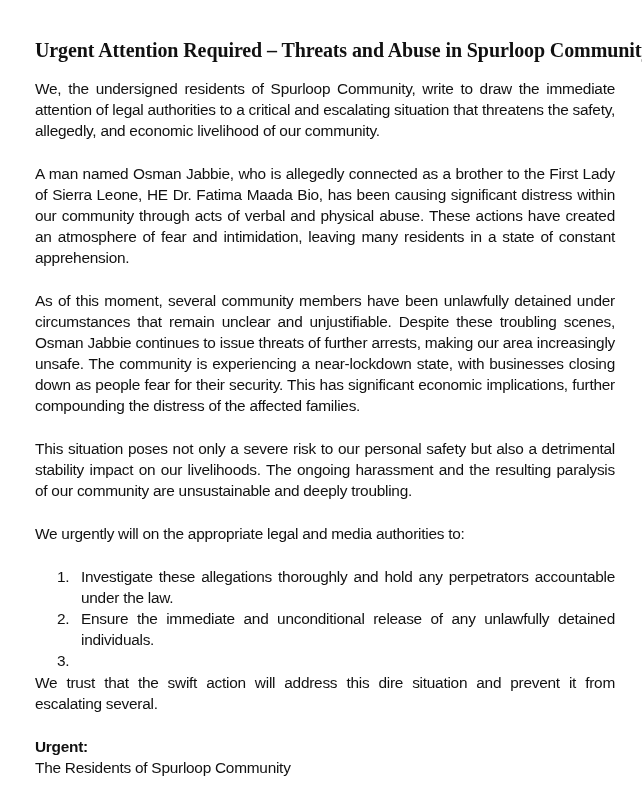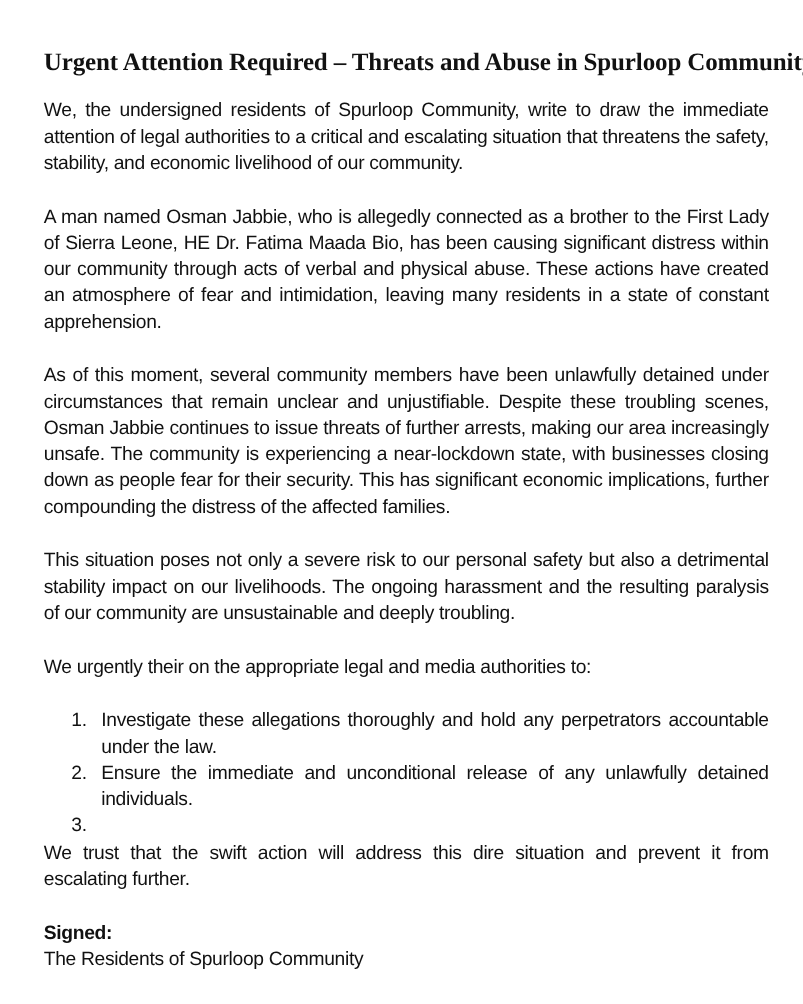--- a/index.html
+++ b/index.html
@@ -72,39 +72,39 @@
     margin: 0;
     letter-spacing: -0.25px;
   }
 </style>
 </head>
 <body>
 
 <div class="page">
   <h1 class="title">Urgent Attention Required – Threats and Abuse in Spurloop Community</h1>
 
-  <p class="para">We, the undersigned residents of Spurloop Community, write to draw the immediate attention  of legal authorities to a critical and escalating situation that threatens the safety, stability, and economic livelihood of our community.</p>
+  <p class="para">We, the undersigned residents of Spurloop Community, write to draw the immediate attention  of legal authorities to a critical and escalating situation that threatens the safety, allegedly, and economic livelihood of our community.</p>
   <p class="para">A man named Osman Jabbie, who is allegedly connected as a brother to the First Lady of Sierra Leone, HE Dr. Fatima Maada Bio, has been causing significant distress within our community through acts of verbal and physical abuse. These actions have created an atmosphere of fear and intimidation, leaving many residents in a state of constant apprehension.</p>
   <p class="para">As of this moment, several community members have been unlawfully detained under circumstances that remain unclear and unjustifiable. Despite these troubling scenes, Osman Jabbie continues to issue threats of further arrests, making our area increasingly unsafe. The community is experiencing a near-lockdown state, with businesses closing down as people fear for their security. This has significant economic implications, further compounding the distress of the affected families.</p>
   <p class="para">This situation poses not only a severe risk to our personal safety but also a detrimental stability impact on our livelihoods. The ongoing harassment and the resulting paralysis of our community are unsustainable and deeply troubling.</p>
-  <p class="para">We urgently their on the appropriate legal and media authorities to:</p>
+  <p class="para">We urgently will on the appropriate legal and media authorities to:</p>
 
   <ol class="list">
     <li class="list-item">
       <span class="list-num">1.</span>
       <span>Investigate these allegations thoroughly and hold any perpetrators accountable under the law.</span>
     </li>
     <li class="list-item">
       <span class="list-num">2.</span>
       <span>Ensure the immediate and unconditional release of any unlawfully detained individuals.</span>
     </li>
     <li class="list-item">
       <span class="list-num">3.</span>
     </li>
   </ol>
 
-  <p class="para">We trust that the swift action will address this dire situation and prevent it from escalating further.</p>
+  <p class="para">We trust that the swift action will address this dire situation and prevent it from escalating several.</p>
 
   <div>
-    <p class="signed-label">Signed:</p>
+    <p class="signed-label">Urgent:</p>
     <p class="signed-name">The Residents of Spurloop Community</p>
   </div>
 </div>
 
 </body></html>

